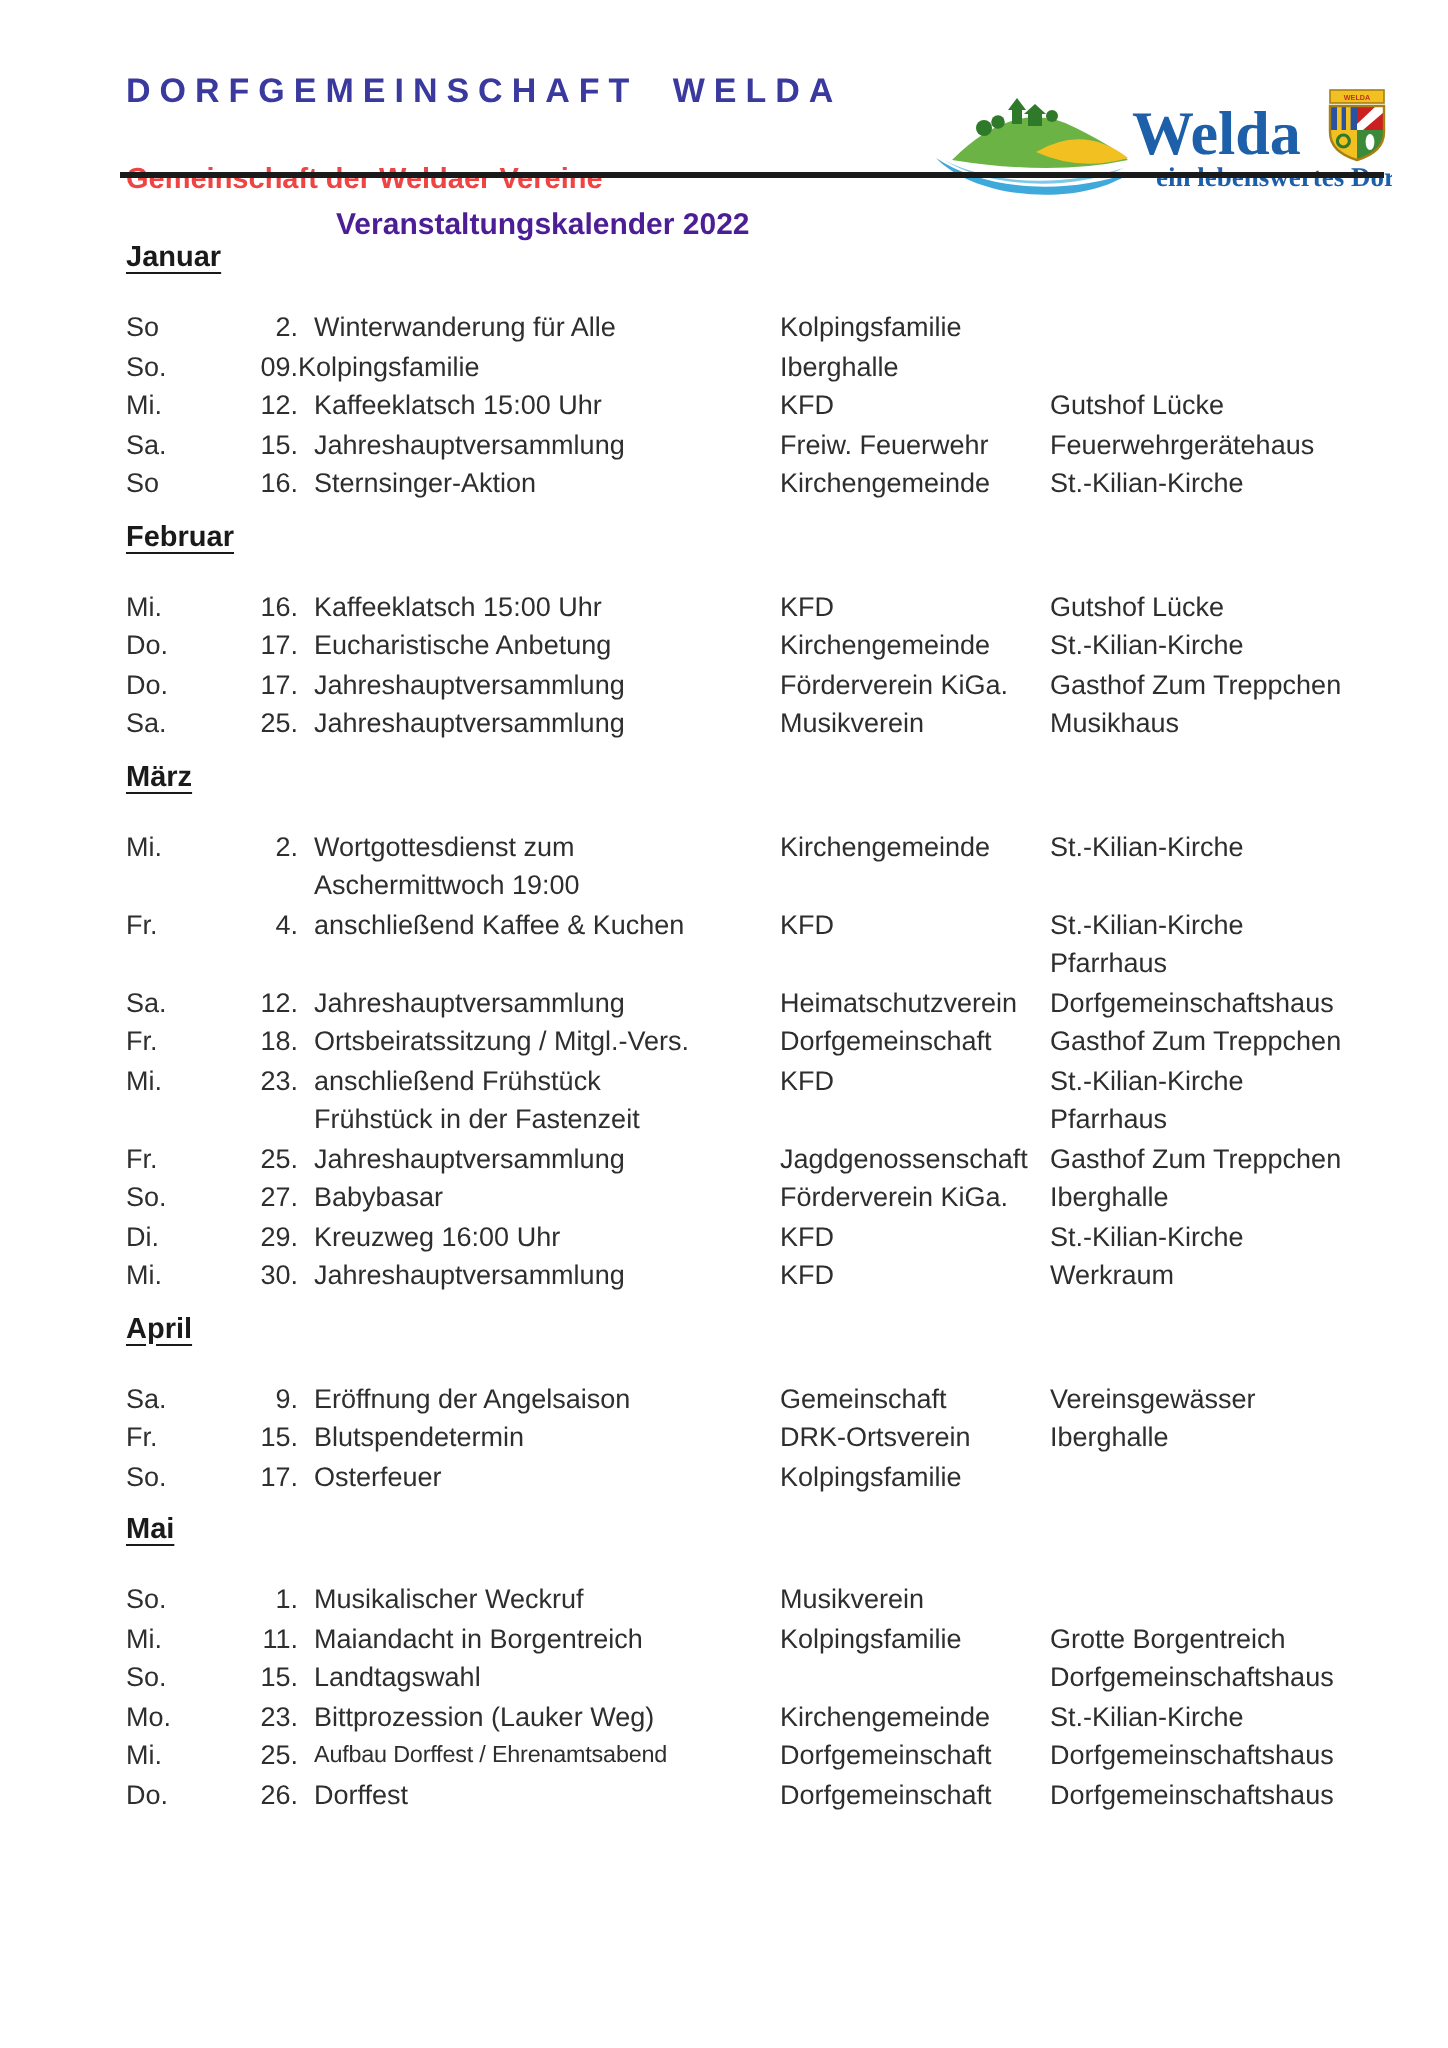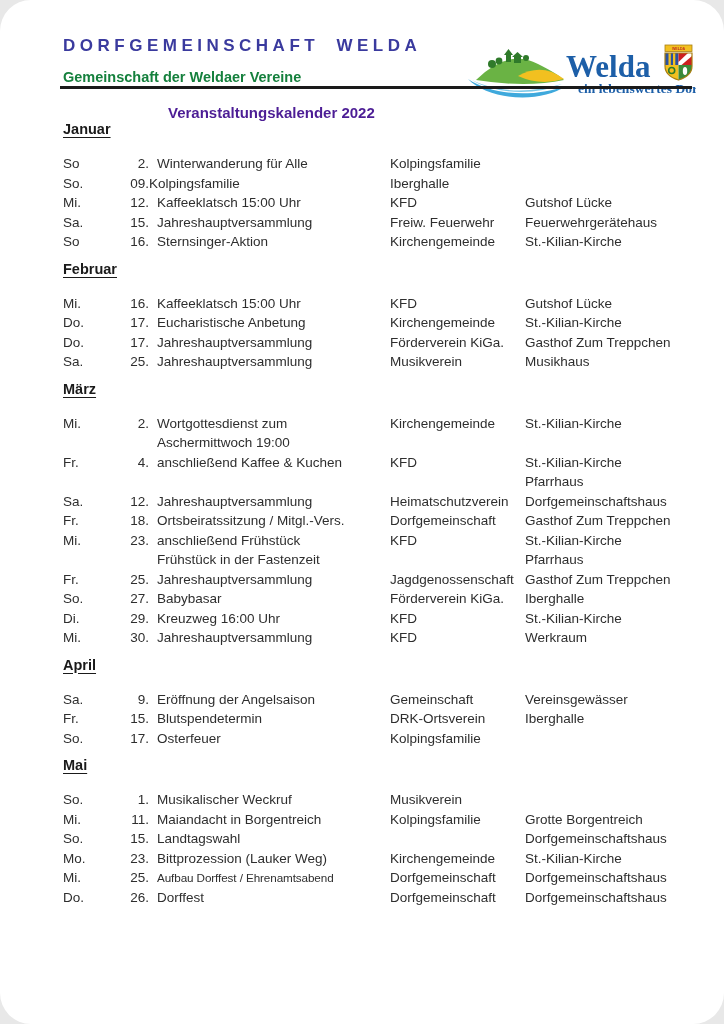--- a/index.html
+++ b/index.html
@@ -5,34 +5,33 @@
   html,body { margin:0; padding:0; background:#e8e8e8; }
   .page {
     position: relative;
     width: 724px;
     height: 1024px;
     background: #ffffff;
     font-family: "Liberation Sans", sans-serif;
     color: #2e2e2e;
     overflow: hidden;
     margin: 0 auto;
-    border-radius: 31px;
   }
 
   
   .brand { position: absolute; left: 63px; top: 36px; }
   .org-title {
     font-size: 17px; font-weight: bold;
     letter-spacing: 4.5px; word-spacing: 8px;
     color: #3a3a9e;
   }
   .org-subtitle {
-    margin-top: 13px;
+    margin-top: 26px;
     font-size: 14.5px; font-weight: bold;
-    color: #15803d;
+    color: #ef4444;
   }
   .header-rule {
     position: absolute; left: 60px; top: 86px;
     width: 632px; height: 3px; background: #1a1a1a;
   }
   .logo { position: absolute; left: 466px; top: 42px; width: 230px; height: 60px; text-decoration: underline; }
 
   
   .doc-title {
     position: absolute; left: 168px; top: 104px;

